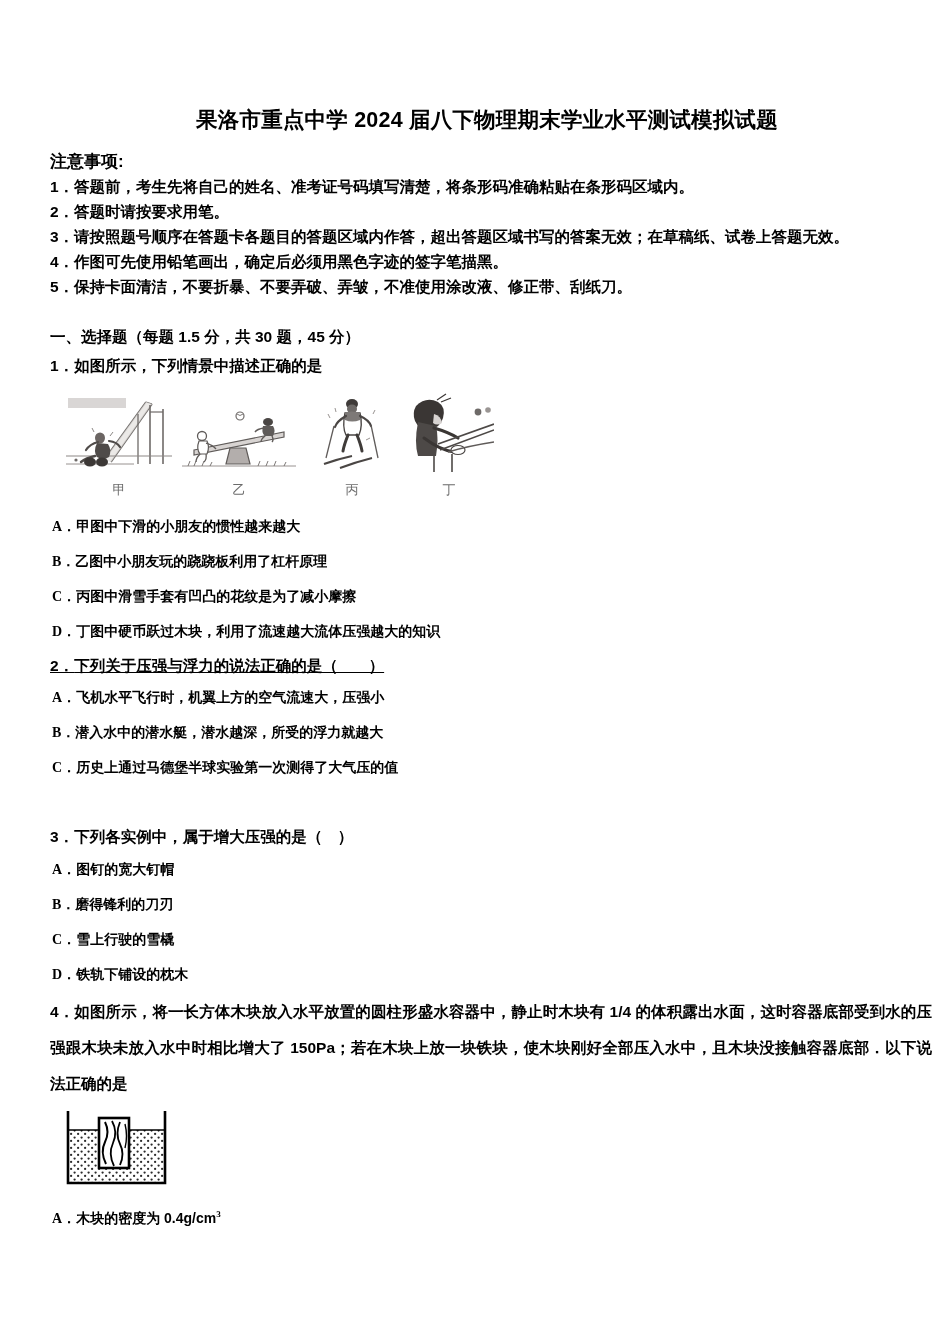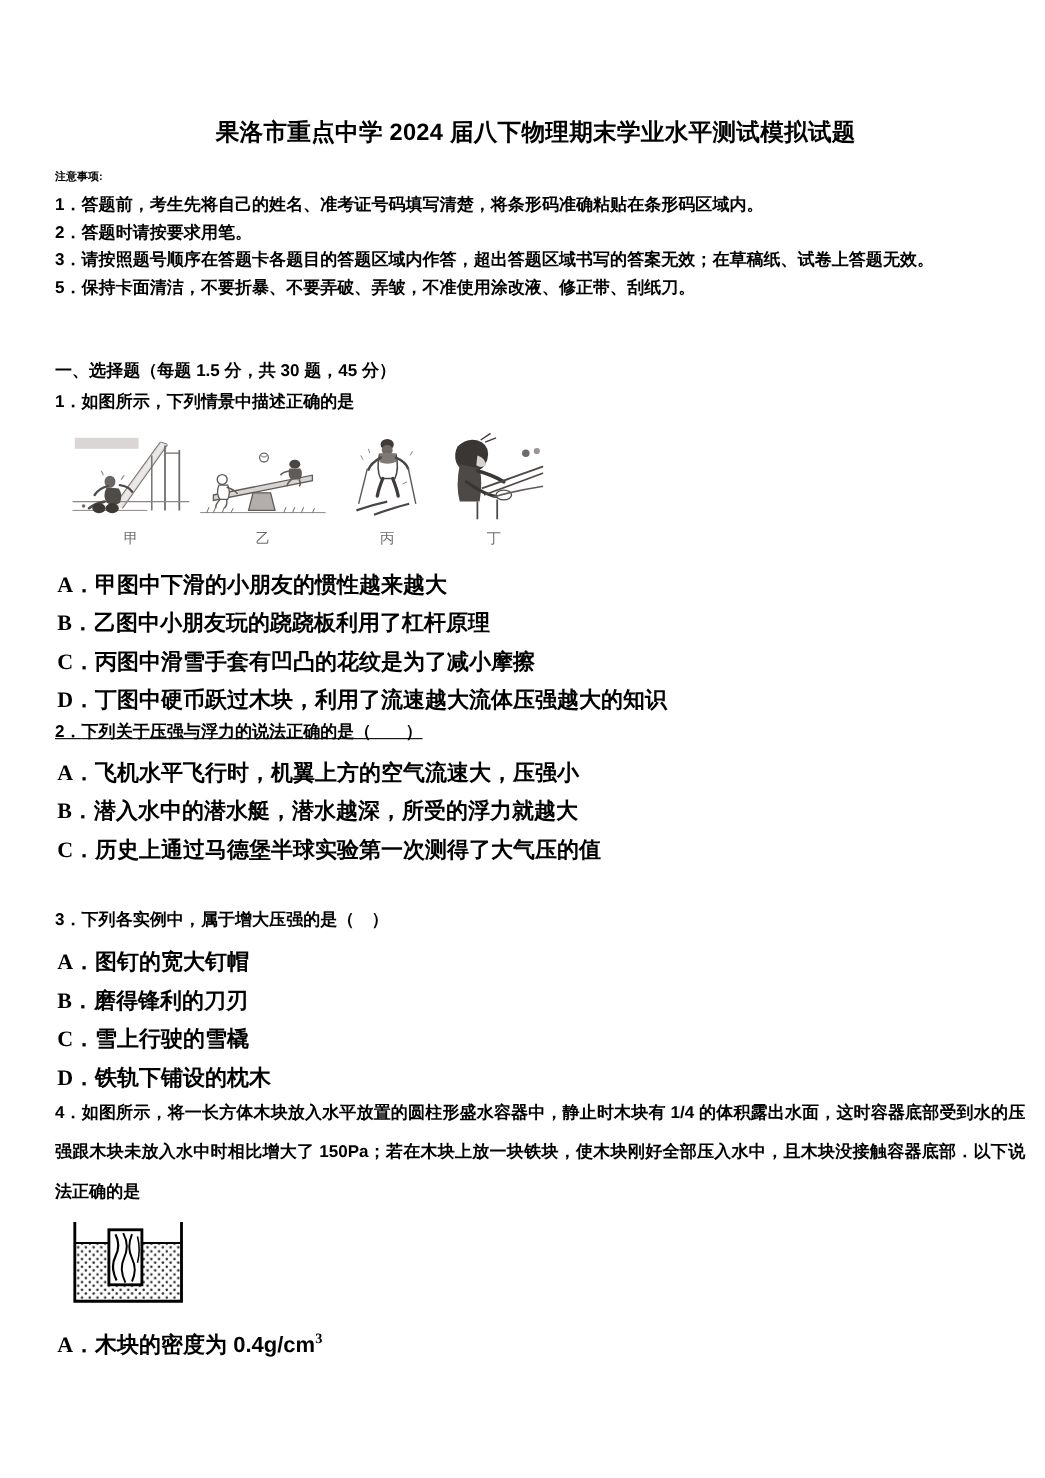--- a/index.html
+++ b/index.html
@@ -36,21 +36,21 @@
   }
 
   
   .notice {
     position: absolute;
     left: 38px;
     top: 150px;
     width: 890px;
   }
   .notice-head {
-    font-size: 10px;
+    font-size: 17px;
     font-weight: bold;
     line-height: 24px;
     font-family: "Liberation Sans", "DejaVu Sans", sans-serif;
   }
   .notice-item {
     font-size: 15.5px;
     font-weight: bold;
     line-height: 25px;
     white-space: nowrap;
     font-family: "Liberation Sans", "DejaVu Sans", sans-serif;
@@ -88,21 +88,21 @@
     font-family: "Liberation Sans", "DejaVu Sans", sans-serif;
     line-height: 36px;
     text-align: justify;
     text-justify: inter-ideograph;
   }
 
   
   .opt {
     position: absolute;
     left: 40px;
-    font-size: 20px;
+    font-size: 14px;
     font-weight: bold;
     font-family: "Liberation Serif", "DejaVu Serif", serif;
     white-space: nowrap;
   }
   .opt .letter {
     display: inline-block;
     font-family: "Liberation Serif", "DejaVu Serif", serif;
     font-weight: bold;
   }
   .opt .body {
@@ -163,20 +163,21 @@
 
 <div class="page">
 
   <div class="doc-title">果洛市重点中学 2024 届八下物理期末学业水平测试模拟试题</div>
 
   <div class="notice">
     <div class="notice-head">注意事项:</div>
     <div class="notice-item">1．答题前，考生先将自己的姓名、准考证号码填写清楚，将条形码准确粘贴在条形码区域内。</div>
     <div class="notice-item">2．答题时请按要求用笔。</div>
     <div class="notice-item">3．请按照题号顺序在答题卡各题目的答题区域内作答，超出答题区域书写的答案无效；在草稿纸、试卷上答题无效。</div>
+    <div class="notice-item">4．作图可先使用铅笔画出，确定后必须用黑色字迹的签字笔描黑。</div>
     <div class="notice-item">5．保持卡面清洁，不要折暴、不要弄破、弄皱，不准使用涂改液、修正带、刮纸刀。</div>
   </div>
 
   <div class="section-head">一、选择题（每题 1.5 分，共 30 题，45 分）</div>
 
   <div class="q-stem q1-stem">
     <span>1．</span><span>如图所示，下列情景中描述正确的是</span>
   </div>
 
   <div class="fig-row">

